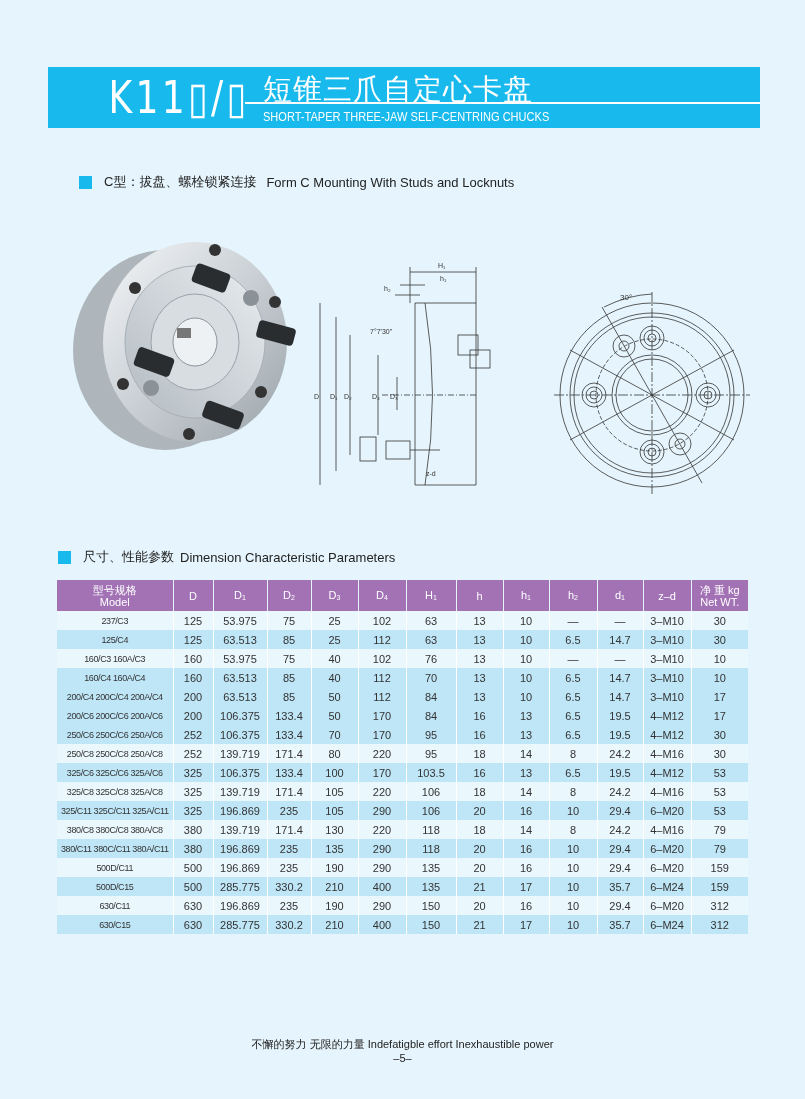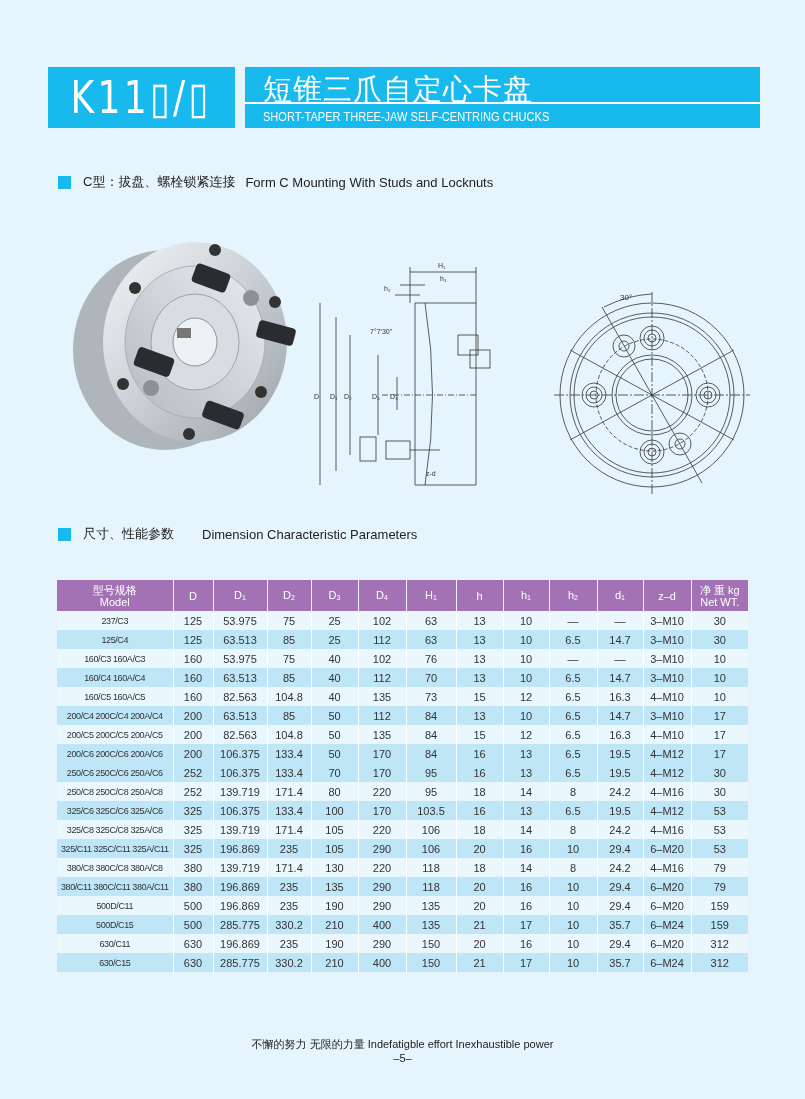--- a/index.html
+++ b/index.html
@@ -8,20 +8,21 @@
     background: #e6f5fd;
     font-family: "Liberation Sans", "DejaVu Sans", sans-serif;
     color: #333;
   }
   .hdr-left {
     position: absolute; left: 48px; top: 67px; width: 187px; height: 61px;
     background: #18b9ec; color: #fff;
     display: flex; align-items: center; justify-content: center;
     font-family: "DejaVu Sans", sans-serif; font-size: 44px; letter-spacing: 4px;
     transform-origin: left;
+    padding-left: 38px;
   }
   .hdr-left span { display: inline-block; transform: scaleX(0.82); }
   .hdr-right {
     position: absolute; left: 245px; top: 67px; width: 515px; height: 61px;
     background: #18b9ec; color: #fff;
   }
   .hdr-right .cn {
     position: absolute; left: 18px; top: 3px; font-size: 29px;
     font-family: "DejaVu Sans", sans-serif; letter-spacing: 1px;
   }
@@ -69,21 +70,21 @@
 
 <div class="hdr-left">
   <span>K11▯/▯</span>
 </div>
 <div class="hdr-right">
   <div class="cn">短锥三爪自定心卡盘</div>
   <div class="line"></div>
   <div class="en">SHORT-TAPER THREE-JAW SELF-CENTRING CHUCKS</div>
 </div>
 
-<div class="sec" style="top:173px;">
+<div class="sec" style="top:173px;margin-left:21px;">
   <div class="sq"></div>
   <span>C型：拔盘、螺栓锁紧连接</span>
   <span class="en">Form C Mounting With Studs and Locknuts</span>
 </div>
 
 <svg class="photo" viewBox="0 0 240 240">
   <defs>
     <linearGradient id="metal" x1="0" y1="0" x2="1" y2="1">
       <stop offset="0" stop-color="#f4f6f8"></stop>
       <stop offset="0.5" stop-color="#c9cfd4"></stop>
@@ -178,24 +179,24 @@
   </g>
   <line x1="4" y1="115" x2="200" y2="115" stroke-dasharray="10 2 2 2"></line>
   <line x1="102" y1="12" x2="102" y2="215" stroke-dasharray="10 2 2 2"></line>
   <line x1="20" y1="70" x2="184" y2="160"></line>
   <line x1="20" y1="160" x2="184" y2="70"></line>
   <line x1="52" y1="27" x2="152" y2="203"></line>
   <path d="M54 27 Q78 15 102 14"></path>
   <text x="70" y="20" fill="#333" stroke="none">30°</text>
 </svg>
 
-<div class="sec" style="top:525px;">
+<div class="sec" style="top:548px;">
   <div class="sq"></div>
   <span>尺寸、性能参数</span>
-  <span class="en" style="margin-left:28px;">Dimension  Characteristic Parameters</span>
+  <span class="en" style="margin-left:6px;">Dimension  Characteristic Parameters</span>
 </div>
 
 <table>
   <colgroup>
     <col style="width:116px">
       <col style="width:40px">
       <col style="width:54px">
       <col style="width:44px">
     <col style="width:47px">
       <col style="width:48px">
@@ -278,63 +279,33 @@
         <td>40</td>
         <td>112</td>
         <td>70</td>
         <td>13</td>
         <td>10</td>
         <td>6.5</td>
         <td>14.7</td>
         <td>3–M10</td>
         <td>10</td>
       </tr>
-      <tr class="odd">
-        <td class="model">160/C5  160A/C5</td>
-        <td>160</td>
-        <td>82.563</td>
-        <td>104.8</td>
-        <td>40</td>
-        <td>135</td>
-        <td>73</td>
-        <td>15</td>
-        <td>12</td>
-        <td>6.5</td>
-        <td>16.3</td>
-        <td>4–M10</td>
-        <td>10</td>
-      </tr>
       <tr class="even">
         <td class="model">200/C4 200C/C4 200A/C4</td>
         <td>200</td>
         <td>63.513</td>
         <td>85</td>
         <td>50</td>
         <td>112</td>
         <td>84</td>
         <td>13</td>
         <td>10</td>
         <td>6.5</td>
         <td>14.7</td>
         <td>3–M10</td>
-        <td>17</td>
-      </tr>
-      <tr class="odd">
-        <td class="model">200/C5 200C/C5 200A/C5</td>
-        <td>200</td>
-        <td>82.563</td>
-        <td>104.8</td>
-        <td>50</td>
-        <td>135</td>
-        <td>84</td>
-        <td>15</td>
-        <td>12</td>
-        <td>6.5</td>
-        <td>16.3</td>
-        <td>4–M10</td>
         <td>17</td>
       </tr>
       <tr class="even">
         <td class="model">200/C6 200C/C6 200A/C6</td>
         <td>200</td>
         <td>106.375</td>
         <td>133.4</td>
         <td>50</td>
         <td>170</td>
         <td>84</td>

